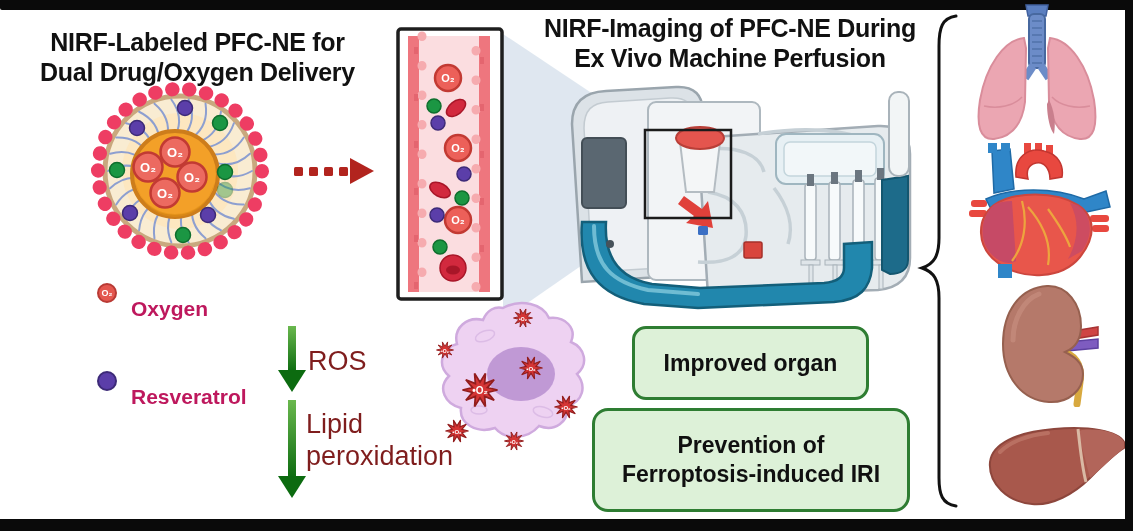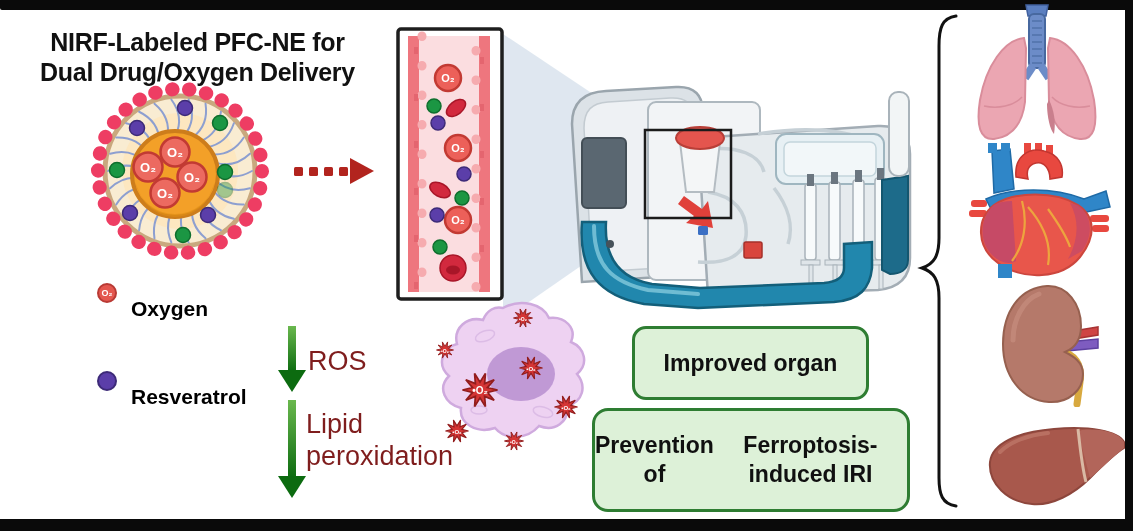--- a/index.html
+++ b/index.html
@@ -4,24 +4,24 @@
 <style>
   * { margin:0; padding:0; box-sizing:border-box; }
   body { background:#ffffff; font-family:"Liberation Sans", sans-serif; }
   #stage { position:relative; width:1133px; height:531px; background:#ffffff; overflow:hidden; }
   .abs { position:absolute; }
   .bar { background:#0a0a0a; }
   .title { font-weight:700; color:#111; font-size:25px; line-height:30px; text-align:center; letter-spacing:-0.3px; }
   .legend-row { position:absolute; left:0; display:flex; align-items:center; gap:14px; height:26px; }
   .legend-dot { width:20px; height:20px; border-radius:50%; display:flex; align-items:center; justify-content:center; flex:0 0 auto; }
   .legend-dot span { color:#fff; font-size:9px; font-weight:700; }
-  .legend-label { font-size:21px; font-weight:700; color:#000000; white-space:nowrap;margin-top:32px; }
+  .legend-label { font-size:21px; font-weight:700; color:#be185d; white-space:nowrap;margin-top:32px; }
   .cascade-label { font-size:27px; color:#7f1d1d; line-height:32px; white-space:nowrap; }
   .outcome-box { background:#ddf1d8; border:3px solid #2e7d32; border-radius:16px;
-                 display:flex; flex-direction:row; align-items:center; justify-content:center;
+                 display:flex; flex-direction:column; align-items:center; justify-content:center;
                  font-size:23px; font-weight:700; color:#101010; line-height:29px; text-align:center; }
   svg text { font-family:"Liberation Sans", sans-serif; }
 </style>
 </head>
 <body>
 
 <div id="stage">
 
   <div class="abs bar" style="left:0;top:0;width:1133px;height:10px;border-radius:0 0 2px 2px;"></div>
   <div class="abs bar" style="left:0;top:519px;width:1133px;height:12px;"></div>
@@ -158,20 +158,24 @@
         <circle cx="66" cy="171" r="7"></circle>
         <circle cx="44" cy="220" r="7"></circle>
     </g>
     <g fill="#5b3ea9" stroke="#3d2a78" stroke-width="1.5">
       <circle cx="42" cy="96" r="7"></circle>
         <circle cx="68" cy="147" r="7"></circle>
         <circle cx="41" cy="188" r="7"></circle>
     </g>
   </svg>
 
+  <div class="abs title" style="left:520px;top:13px;width:420px;">
+    <div>NIRF-Imaging of PFC-NE During</div>
+    <div>Ex Vivo Machine Perfusion</div>
+  </div>
 
   <svg class="abs" style="left:548px;top:76px;" width="385" height="240" viewBox="0 0 385 240">
 
     <path d="M24,48 C24,26 36,16 58,15 L128,11 C146,10 154,19 155,34 L158,198 L34,206 Z" fill="#dce2e7" stroke="#9aa5ad" stroke-width="2.5"></path>
     <path d="M36,52 C36,34 44,27 60,26 L122,22 C138,21 145,28 145,40 L148,190 L44,196 Z" fill="#eef1f4" stroke="#c3cbd1" stroke-width="1.5"></path>
     <rect x="34" y="62" width="44" height="70" rx="5" fill="#5a6771" stroke="#434e56" stroke-width="2"></rect>
 
     <rect x="100" y="26" width="112" height="178" rx="8" fill="#f2f4f6" stroke="#aeb8bf" stroke-width="2"></rect>
 
     <path d="M150,62 L330,50 C352,49 362,60 362,78 L362,182 C362,202 350,212 330,214 L160,220 Z" fill="#e6ebee" stroke="#a3adb5" stroke-width="2.5"></path>

